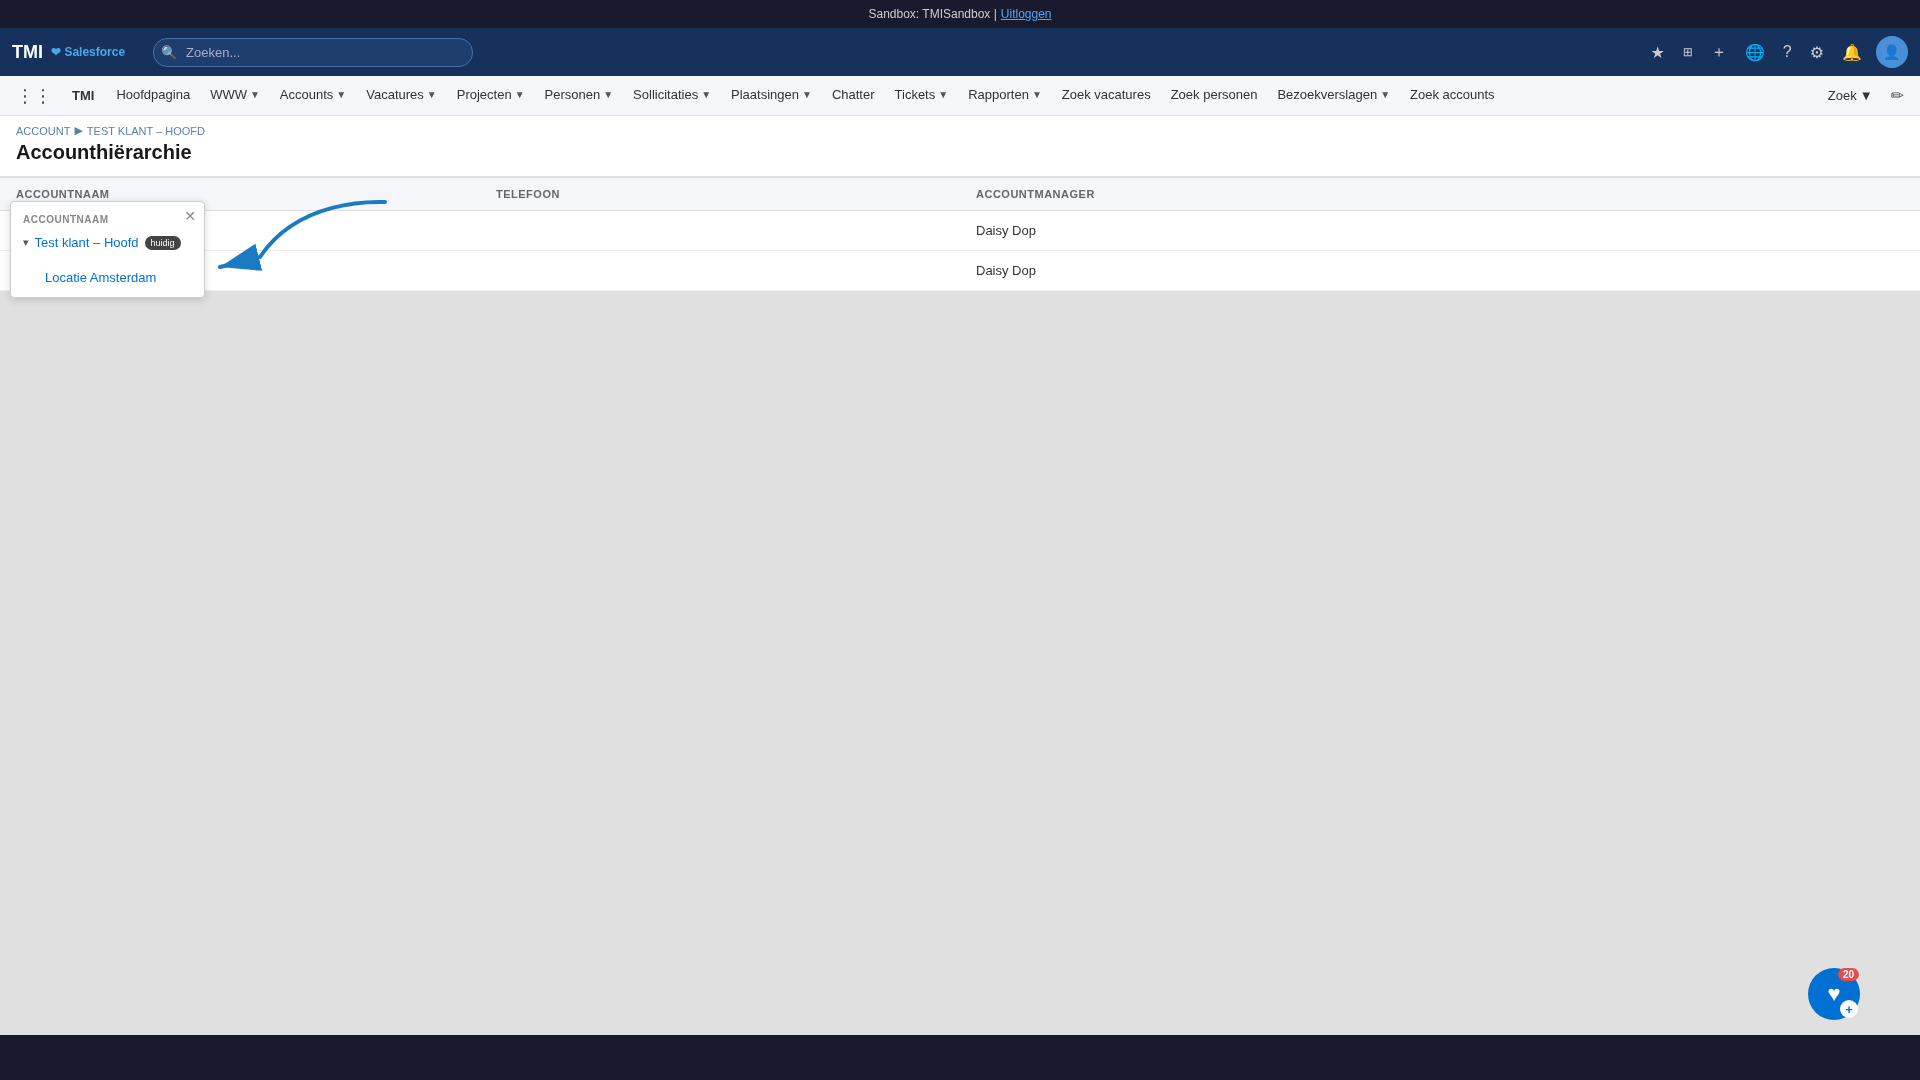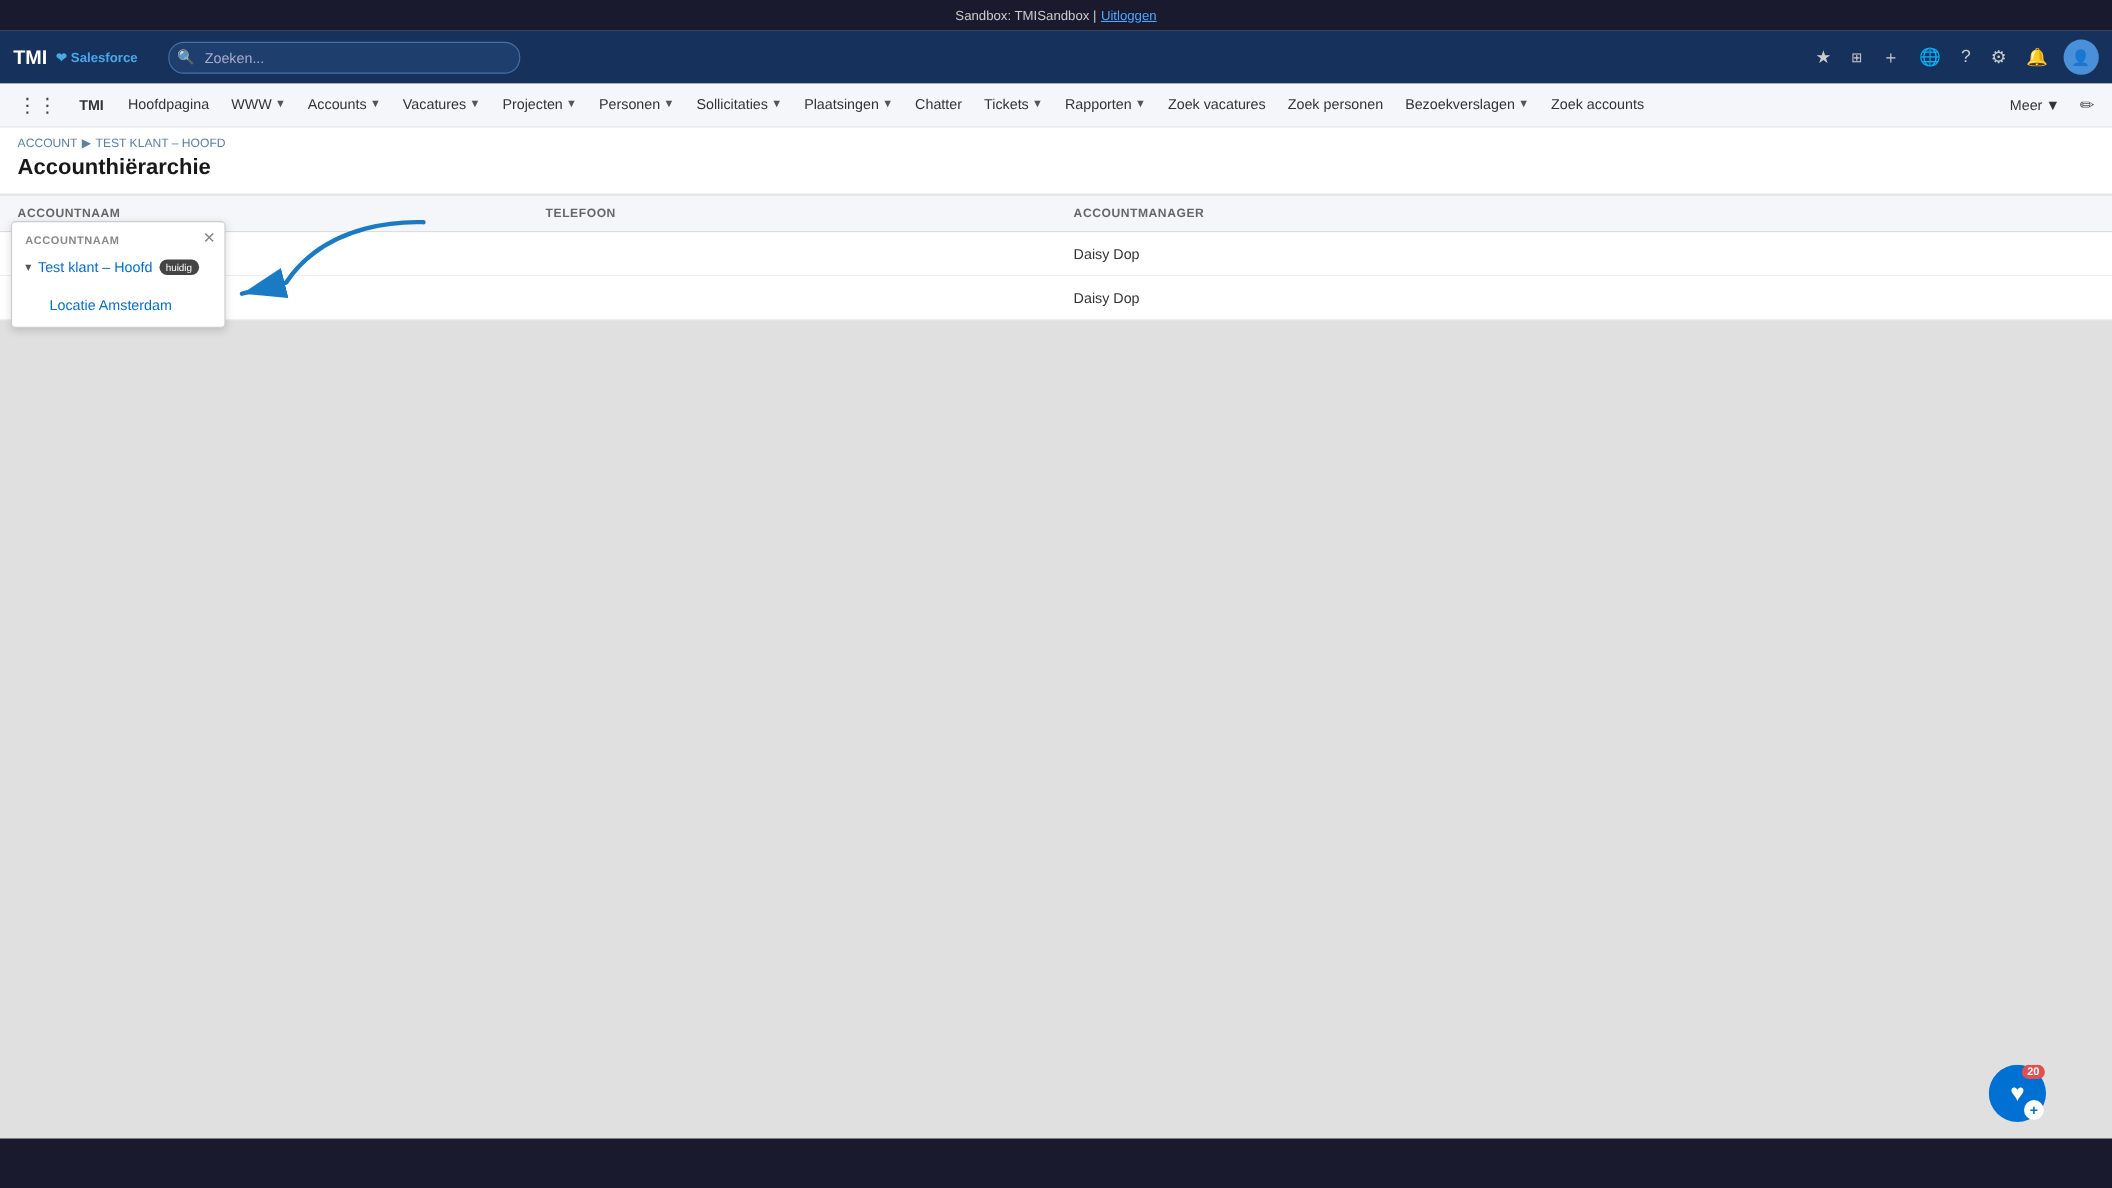--- a/index.html
+++ b/index.html
@@ -405,21 +405,21 @@
     <span>Zoek personen</span>
   </div>
   <div class="menu-item">
     <span>Bezoekverslagen</span>
     <span class="chevron">▼</span>
   </div>
   <div class="menu-item">
     <span>Zoek accounts</span>
   </div>
   <div class="menu-more">
-    <span>Meer</span>
+    <span>Zoek</span>
     <span class="chevron">▼</span>
   </div>
   <span class="menu-edit-btn">✏</span>
 </div>
 
 <div class="breadcrumb-bar">
   <div class="breadcrumb">
     <span>ACCOUNT</span>
     <span>▶</span>
     <span>TEST KLANT – HOOFD</span>

